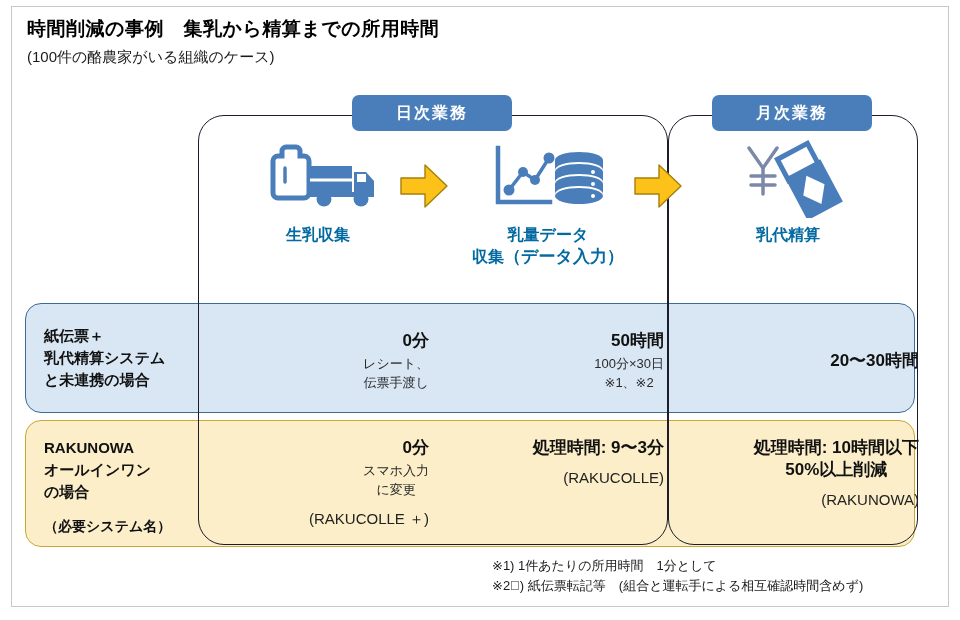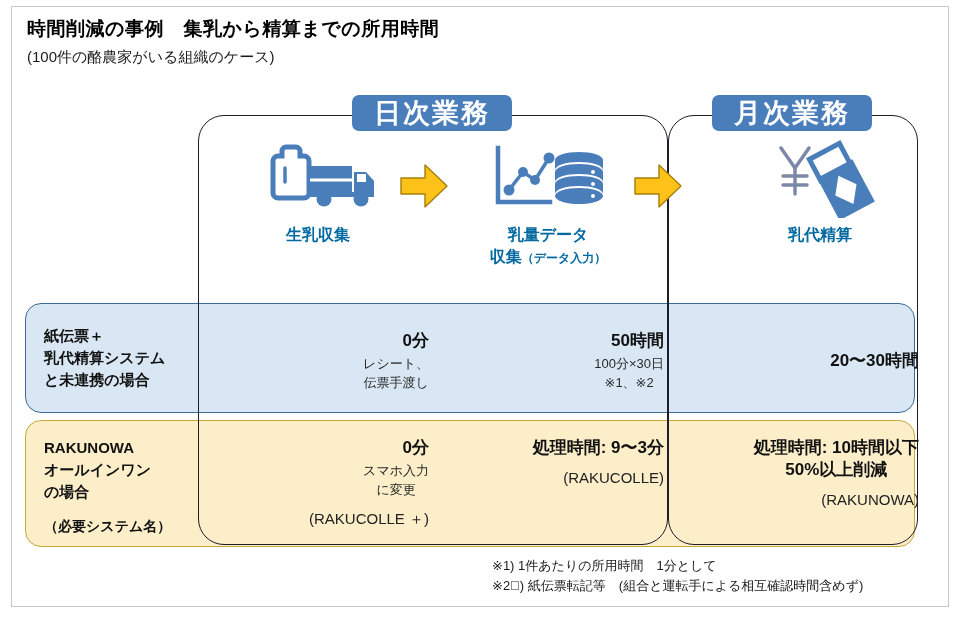--- a/index.html
+++ b/index.html
@@ -53,43 +53,43 @@
   }
   #notch-daily   { left: 352px; top: 112px; width: 160px; }
   #notch-monthly { left: 712px; top: 112px; width: 160px; }
 
   .phase-badge {
     position: absolute;
     z-index: 5;
     background: #4a7ebb;
     color: #ffffff;
     border-radius: 7px;
-    font-size: 27px; font-weight: bold;
+    font-size: 16px; font-weight: bold;
     letter-spacing: 2px;
     display: flex; align-items: center; justify-content: center;
     height: 36px;
   }
   #badge-daily   { left: 352px; top: 95px; width: 160px; }
   #badge-monthly { left: 712px; top: 95px; width: 160px; }
 
   
   .steps { position: absolute; left: 0; top: 140px; width: 960px; height: 140px; z-index: 6; }
   .step {
     position: absolute; top: 0; width: 200px;
     display: flex; flex-direction: column; align-items: center;
   }
   #step-collect  { left: 218px; }
   #step-data     { left: 448px; }
-  #step-settle   { left: 720px; justify-content: center; }
+  #step-settle   { left: 688px; justify-content: center; }
   .step-icon { height: 78px; display: flex; align-items: center; justify-content: center; }
   .step-label {
     margin-top: 6px; text-align: center;
     font-size: 16px; font-weight: bold; line-height: 1.35; color: #0369a1;
   }
-  .step-label .sub { font-size: 12px; font-weight: bold; }
+  .step-label .sub { font-size: 17px; font-weight: bold; }
 
   .flow-arrow { position: absolute; top: 20px; z-index: 7; }
   #arrow-1 { left: 398px; }
   #arrow-2 { left: 632px; }
 
   
   .row {
     position: absolute; left: 25px; width: 890px;
     border-radius: 16px;
     z-index: 2;

